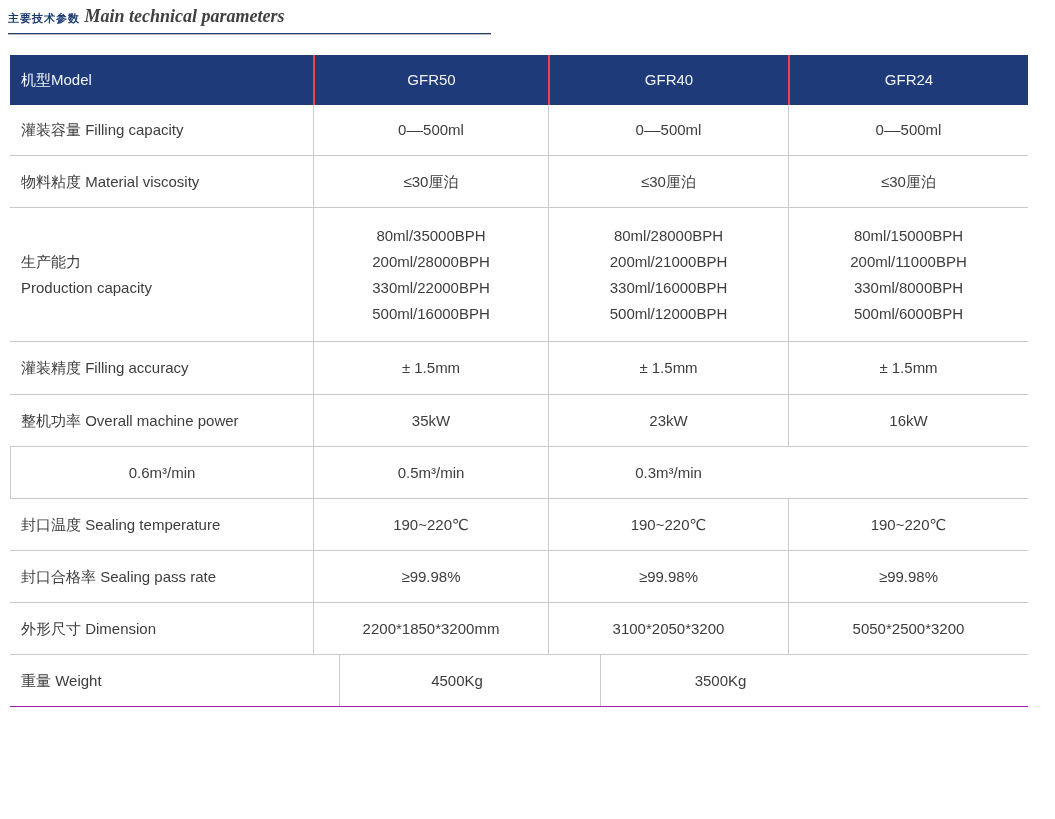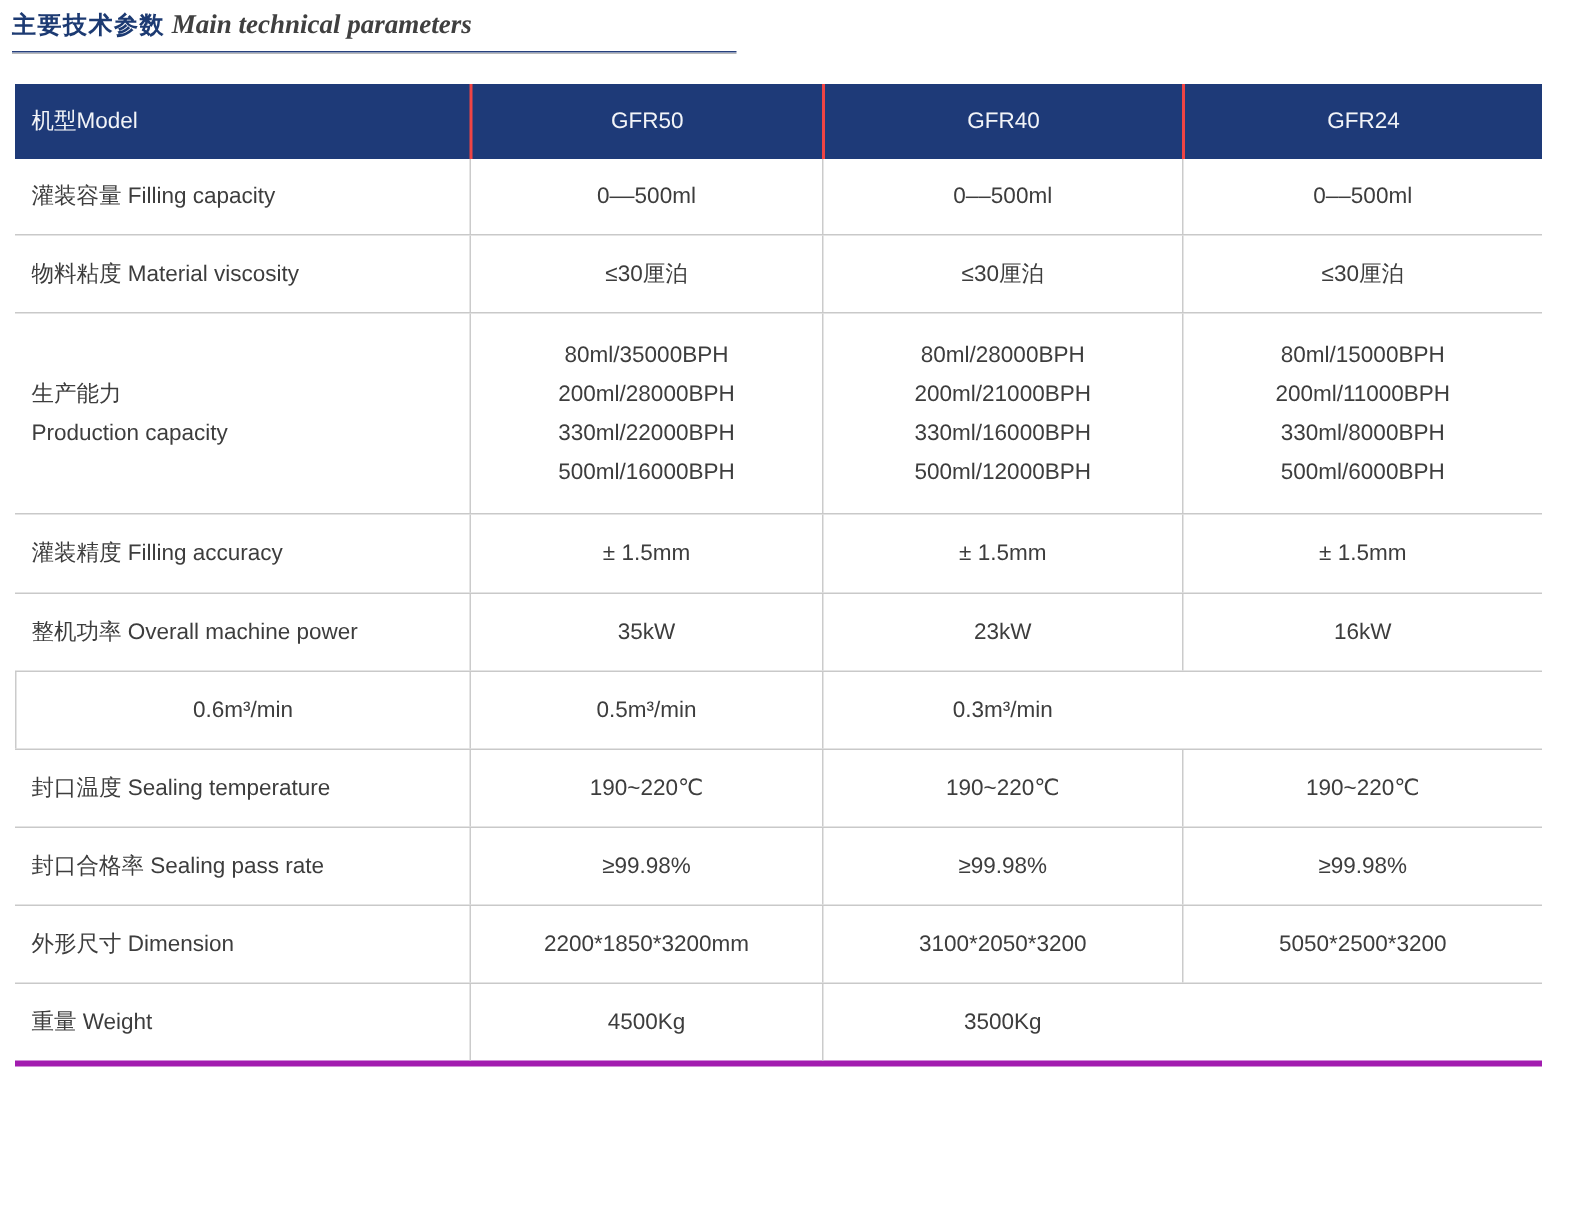--- a/index.html
+++ b/index.html
@@ -13,21 +13,21 @@
   }
   
   .title-wrap{
     margin:6px 0 0 8px;
     width:483px;
     border-bottom:1px solid #27407c;
     box-shadow:0 1px 0 #b9b9b9;
     padding-bottom:6px;
   }
   .title-zh{
-    font-size:16px;font-weight:bold;color:#1c3a72;
+    font-size:11px;font-weight:bold;color:#1c3a72;
     letter-spacing:1px;
   }
   .title-en{
     font-family:"Liberation Serif","DejaVu Serif",serif;
     font-size:18px;font-weight:bold;color:#404040;font-style:italic;
   }
   
   .table{
     margin:21px 0 0 10px;
     width:1018px;
@@ -57,21 +57,21 @@
     border-left:1px solid #cbcbcb;
     box-sizing:border-box;
   }
   .cell.label{
     justify-content:flex-start;
     text-align:left;
     padding-left:11px;
     border-left:none;
   }
   .trow{border-bottom:1px solid #c9c9c9;}
-  .trow:last-child{border-bottom:4px solid #a21caf;}
+  .trow:last-child{border-bottom:1px solid #a21caf;gap:26px;}
 </style>
 </head>
 <body>
 
 <div class="page">
 
   <div class="title-wrap">
     <span class="title-zh">主要技术参数</span>
     <span class="title-en">Main technical parameters</span>
   </div>

